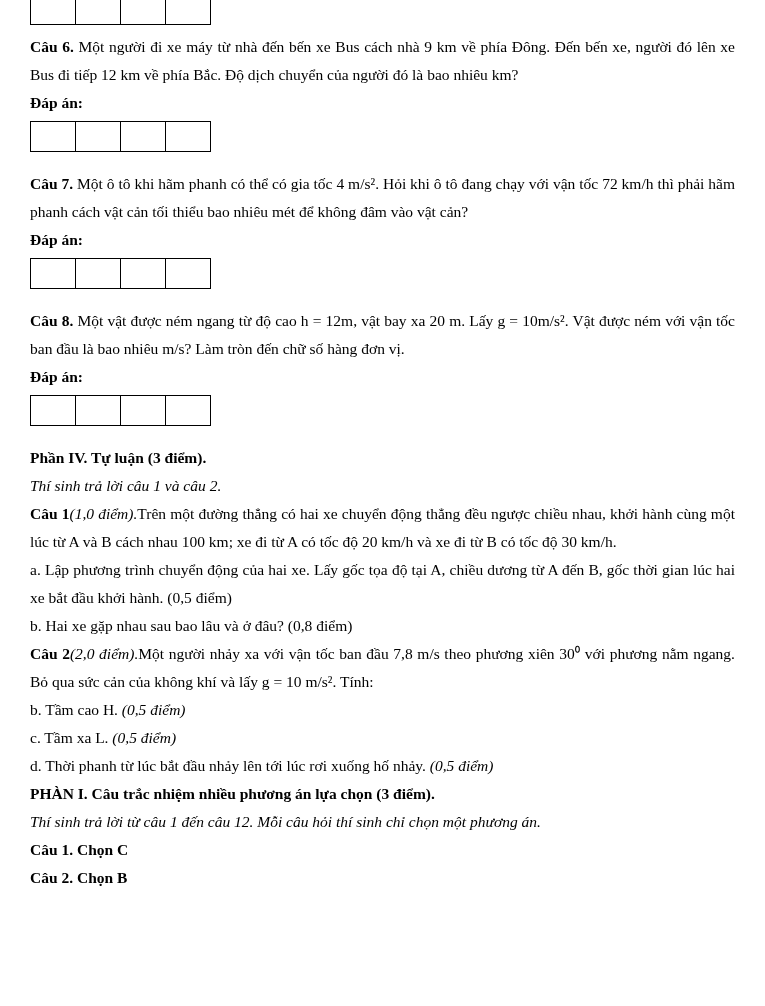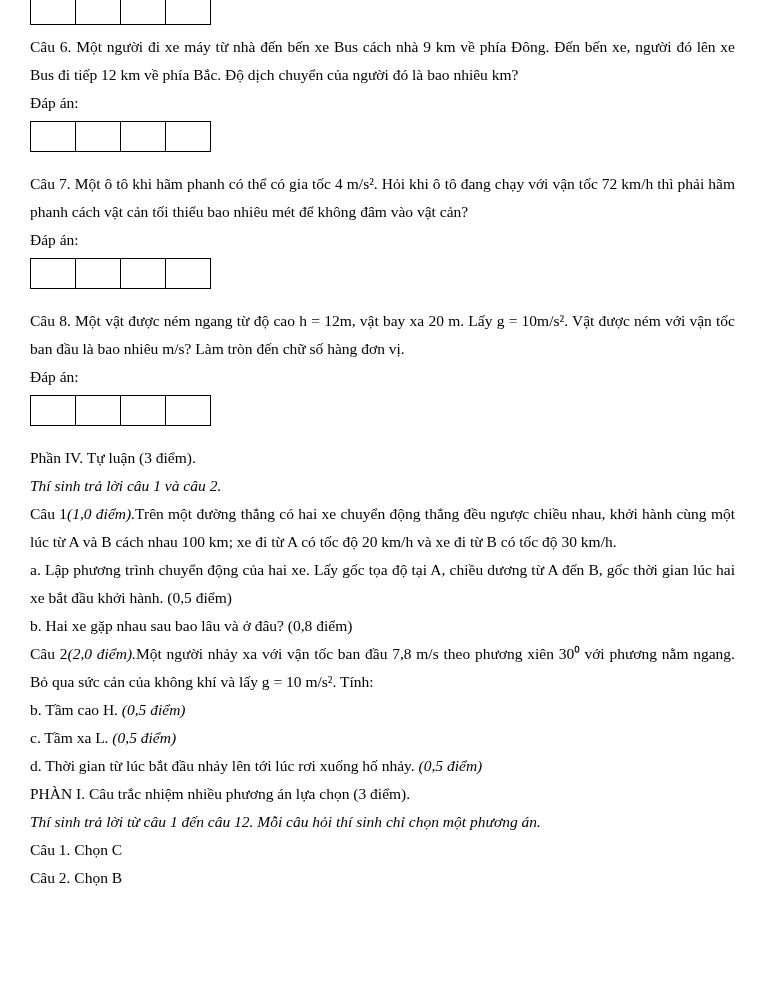--- a/index.html
+++ b/index.html
@@ -15,21 +15,21 @@
   }
   .doc {
     padding: 0 30px 0 30px;
   }
   p.para {
     margin: 0;
     line-height: 28px;
     text-align: justify;
   }
   p.center { text-align: center; }
-  .b { font-weight: normal; }
+  .b { font-weight: bold; }
   .i { font-style: italic; }
   .answer-grid {
     display: flex;
     margin: 4px 0 18px 0;
   }
   .answer-grid .cell {
     width: 44px;
     height: 29px;
     border: 1px solid #000;
     border-left: none;
@@ -81,20 +81,20 @@
   <p class="para"><span class="b">Phần IV. Tự luận (3 điểm).</span></p>
   <p class="para"><span class="i">Thí sinh trả lời câu 1 và câu 2.</span></p>
 
   <p class="para"><span class="b">Câu 1</span><span class="i">(1,0 điểm).</span><span>Trên một đường thẳng có hai xe chuyển động thẳng đều ngược chiều nhau, khởi hành cùng một lúc từ A và B cách nhau 100 km; xe đi từ A có tốc độ 20 km/h và xe đi từ B có tốc độ 30 km/h.</span></p>
   <p class="para"><span>a. Lập phương trình chuyển động của hai xe. Lấy gốc tọa độ tại A, chiều dương từ A đến B, gốc thời gian lúc hai xe bắt đầu khởi hành. (0,5 điểm)</span></p>
   <p class="para"><span>b. Hai xe gặp nhau sau bao lâu và ở đâu? (0,8 điểm)</span></p>
 
   <p class="para"><span class="b">Câu 2</span><span class="i">(2,0 điểm).</span><span>Một người nhảy xa với vận tốc ban đầu 7,8 m/s theo phương xiên 30⁰ với phương nằm ngang. Bỏ qua sức cản của không khí và lấy g = 10 m/s². Tính:</span></p>
   <p class="para"><span>b. Tầm cao H. </span><span class="i">(0,5 điểm)</span></p>
   <p class="para"><span>c. Tầm xa L. </span><span class="i">(0,5 điểm)</span></p>
-  <p class="para"><span>d. Thời gian từ lúc bắt đầu nhảy lên tới lúc rơi xuống hố nhảy. </span><span class="i">(0,5 điểm)</span></p>
+  <p class="para"><span>d. Thời phanh từ lúc bắt đầu nhảy lên tới lúc rơi xuống hố nhảy. </span><span class="i">(0,5 điểm)</span></p>
 
   <p class="para"><span class="b">PHÀN I. Câu trắc nhiệm nhiều phương án lựa chọn (3 điểm).</span></p>
   <p class="para"><span class="i">Thí sinh trả lời từ câu 1 đến câu 12. Mỗi câu hỏi thí sinh chỉ chọn một phương án.</span></p>
   <p class="para"><span class="b">Câu 1. Chọn C</span></p>
   <p class="para"><span class="b">Câu 2. Chọn B</span></p>
 
 </div>
 
 </body></html>

